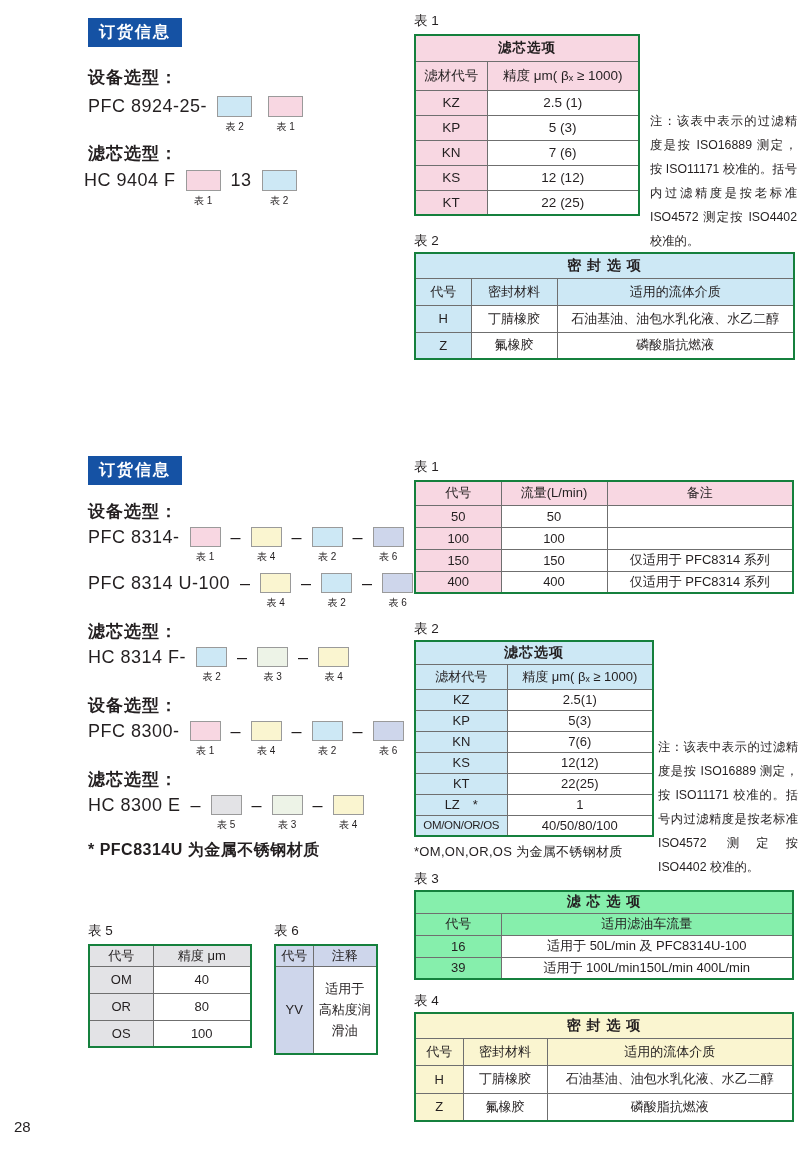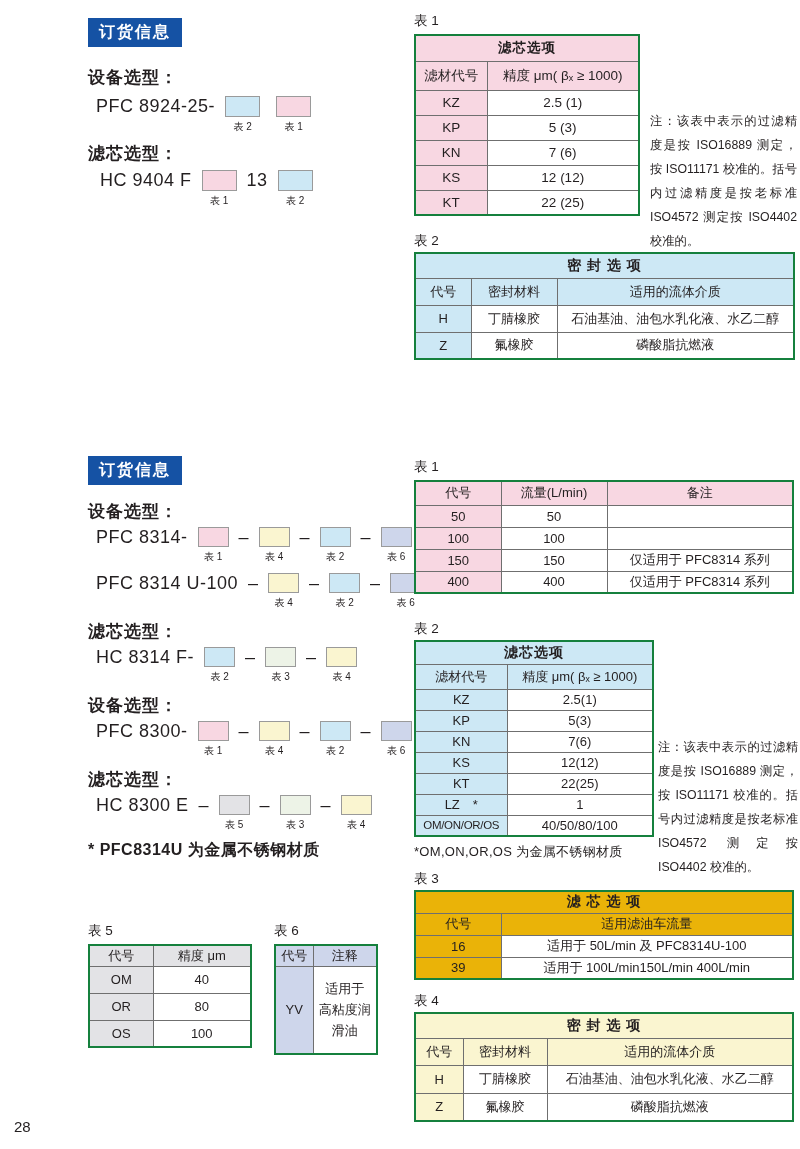--- a/index.html
+++ b/index.html
@@ -8,21 +8,21 @@
     font-family:"Liberation Sans","DejaVu Sans",sans-serif;color:#231f20;
   }
   .abs{position:absolute;}
   
   .badge{
     background:#1552a4;color:#ffffff;font-size:16px;font-weight:bold;
     letter-spacing:2px;padding:4px 11px;display:inline-block;
   }
   
   .sec-label{font-size:17px;font-weight:bold;letter-spacing:1px;}
-  .mrow{display:flex;align-items:flex-start;gap:10px;margin-left:8px;}
+  .mrow{display:flex;align-items:flex-start;gap:10px;}
   .mtext{font-size:18px;line-height:21px;letter-spacing:0.5px;white-space:nowrap;}
   .dash{font-size:18px;line-height:21px;}
   .star{font-size:17px;line-height:21px;}
   .boxwrap{display:flex;flex-direction:column;align-items:center;gap:3px;}
   .cbox{width:35px;height:21px;border:1px solid #9a9a9a;box-sizing:border-box;display:block;}
   .cbox-sm{width:31px;height:20px;}
   .boxlabel{font-size:10px;white-space:nowrap;}
   .c-pink{background:#f8d7e2;}
   .c-blue{background:#cde8f5;}
   .c-yellow{background:#faf5d0;}
@@ -34,21 +34,21 @@
   .tbl{border-collapse:collapse;table-layout:fixed;background:#fff;border:2px solid #15803d;}
   .tbl td{border:1px solid #6f6f6f;text-align:center;vertical-align:middle;
           font-size:13px;padding:0 2px;overflow:hidden;white-space:nowrap;}
   .tbl td.title{font-weight:bold;font-size:14px;letter-spacing:1px;}
   .tbl td.hd{font-weight:normal;}
   .tint-pink{background:#f8d7e2;}
   .tint-blue{background:#cde8f5;}
   .tint-yellow{background:#faf5d0;}
   .tint-lav{background:#ced6eb;}
   .tint-gray{background:#e3e3e6;}
-  .tint-green{background:#eab308;}
+  .tint-green{background:#86efac;}
   #t1t tr{height:25px;} #t1t tr.title-row{height:26px;} #t1t tr.hrow{height:29px;} #t1t td{font-size:13.5px;}
   #t2t tr{height:27px;} #t2t tr.title-row{height:25px;}
   #t1b tr{height:22px;} #t1b tr.hrow{height:24px;}
   #t2b tr{height:21px;} #t2b tr.title-row{height:23px;} #t2b tr.hrow{height:25px;}
   #t2b tr.lastrow td:first-child{font-size:11.5px;letter-spacing:-0.3px;}
   #t3 tr{height:22px;}
   #t4 tr{height:28px;} #t4 tr.title-row{height:25px;} #t4 tr.hrow{height:27px;}
   #t5 tr{height:27px;} #t5 tr.hrow{height:21px;}
   #t6 tr.hrow{height:21px;} #t6 tr.datarow{height:88px;}
   #t6 td.wrapcell{white-space:pre-line;line-height:1.65;}
@@ -71,21 +71,21 @@
     <span class="boxlabel">表 2</span>
   </span>
   <span class="boxwrap" style="margin-left:6px;">
     <span class="cbox c-pink"></span>
     <span class="boxlabel">表 1</span>
   </span>
 </div>
 
 <div class="abs sec-label" style="left:88px;top:142px;">滤芯选型：</div>
 
-<div class="abs mrow" style="left:92px;top:170px;">
+<div class="abs mrow" style="left:84px;top:170px;">
   <span class="mtext">HC 9404 F</span>
   <span class="boxwrap">
     <span class="cbox c-pink"></span>
     <span class="boxlabel">表 1</span>
   </span>
   <span class="mtext">13</span>
   <span class="boxwrap">
     <span class="cbox c-blue"></span>
     <span class="boxlabel">表 2</span>
   </span>

